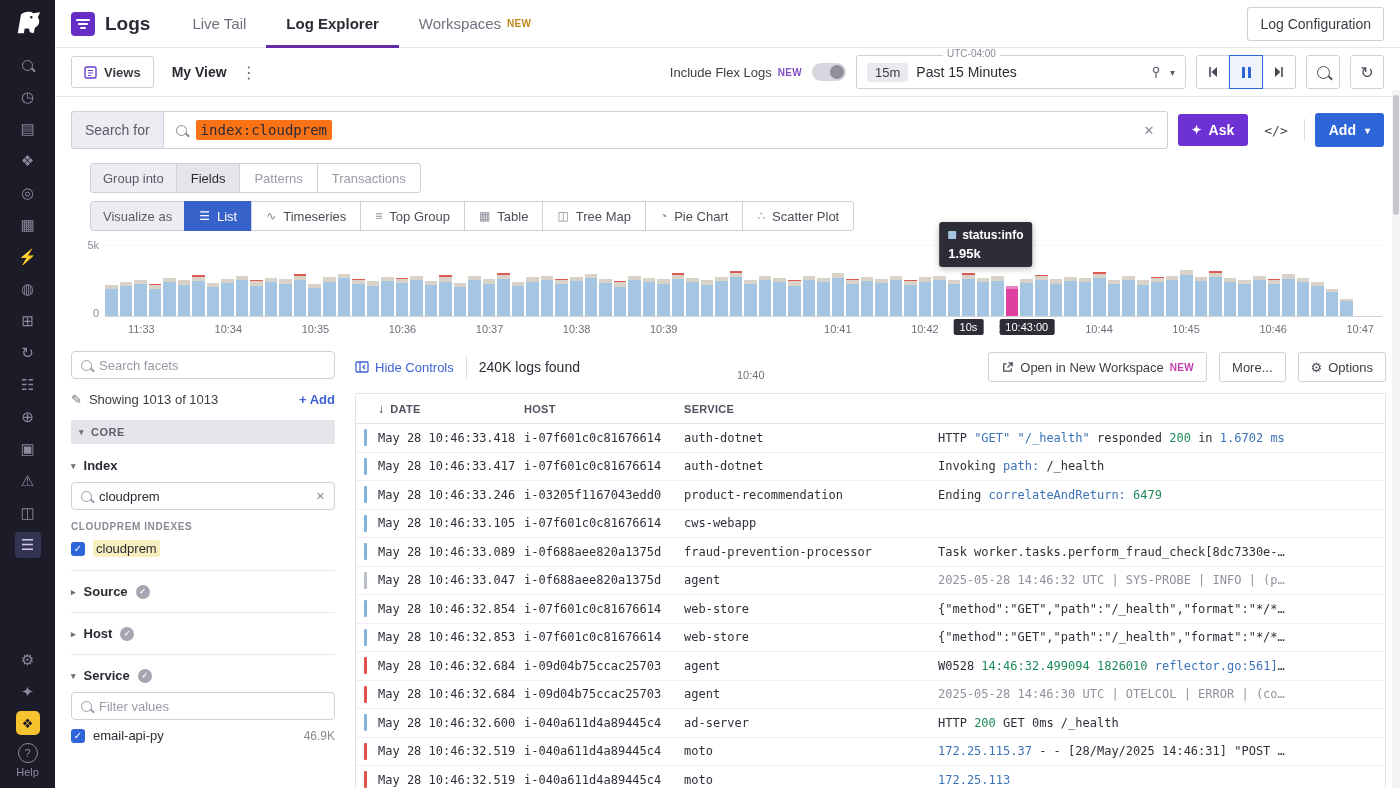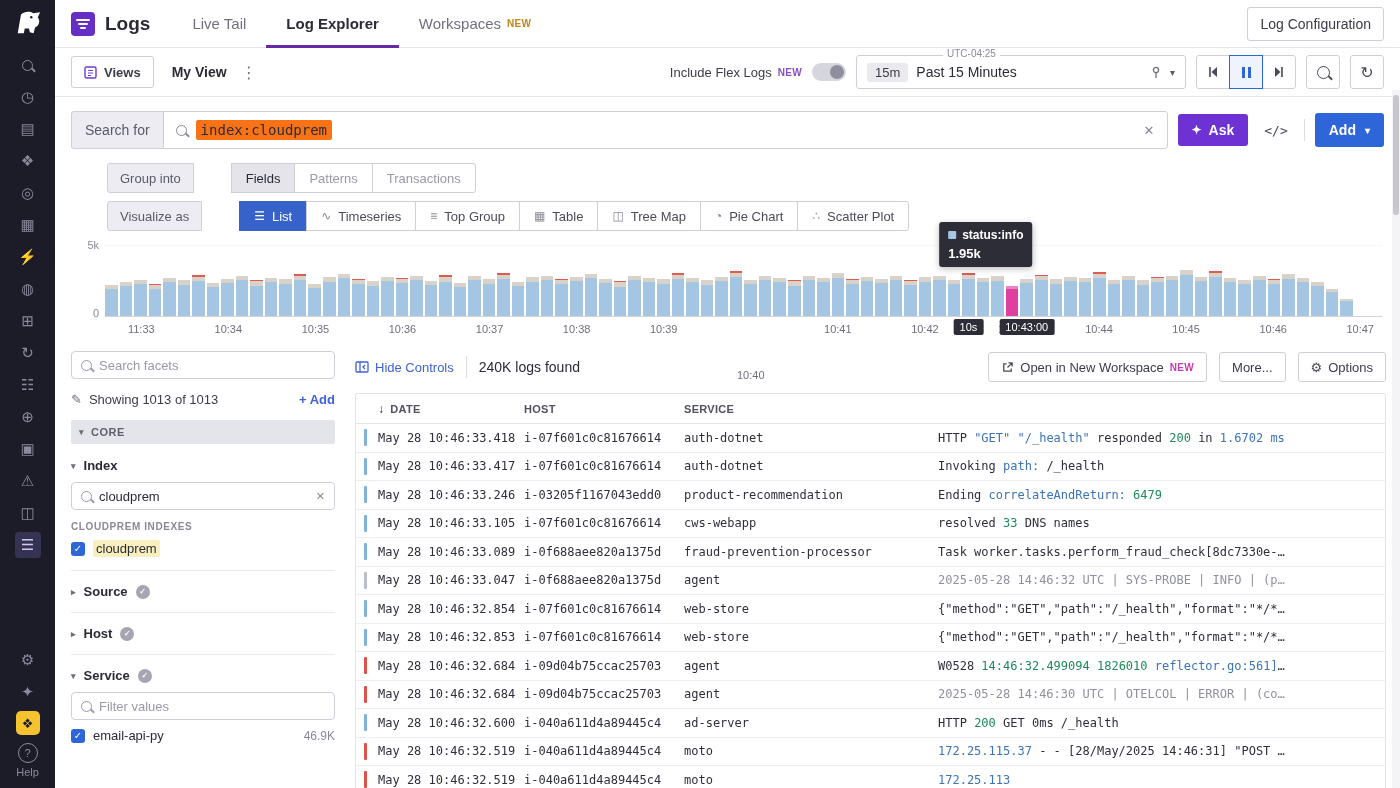--- a/index.html
+++ b/index.html
@@ -74,21 +74,21 @@
   .clear{margin-left:auto;color:#8a8a96;font-size:13px;cursor:pointer;}
   .clear.sm{font-size:11px;}
   .btn.ask{background:#6e32d4;color:#fff;height:32px;padding:0 14px;font-weight:600;font-size:14px;border:none;}
   .spark{font-size:12px;}
   .codebtn{border:none;background:none;font-family:"DejaVu Sans Mono",monospace;font-size:13px;color:#4a4a56;cursor:pointer;padding:4px 6px;}
   .vdiv{width:1px;height:22px;background:#dcdce4;flex:none;}
   .btn.add{background:#2e66d9;color:#fff;height:34px;padding:0 14px;font-weight:600;font-size:14px;border:none;}
   .caret-w{font-size:10px;margin-left:2px;}
 
   
-  .chiprow{display:flex;align-items:flex-end;padding:4px 16px 4px 52px;gap:38px;}
+  .chiprow{display:flex;align-items:flex-end;padding:4px 16px 4px 35px;}
   .chip-label{background:#ececf2;border:1px solid #cfcfda;height:30px;display:flex;align-items:center;padding:0 12px;font-size:13px;color:#5b5b68;border-radius:3px 0 0 3px;box-sizing:border-box;flex:none;}
   .chips{display:flex;}
   .chip-btn{height:30px;border:1px solid #cfcfda;background:#fff;padding:0 14px;font-size:13px;color:#4c4c58;margin-left:-1px;cursor:pointer;display:inline-flex;align-items:center;gap:7px;font-family:inherit;box-sizing:border-box;}
   .chips .chip-btn:last-child{border-radius:0 3px 3px 0;}
   .chip-btn.selected{background:#e4e4ea;color:#2b2b36;}
   .chip-btn.dim{color:#9a9aa6;}
   .chip-btn.selblue{background:#3662c9;border-color:#3662c9;color:#fff;}
   .vicon{color:#8a8a96;font-size:12px;}
   .selblue .vicon{color:#fff;}
 
@@ -250,21 +250,21 @@
       <span class="kebab">⋮</span>
       <div class="spacer"></div>
       <div class="flexgrp">
         <span>Include Flex Logs</span>
         <span class="badge-purple">NEW</span>
         <span class="toggle">
             <span class="knob"></span>
           </span>
       </div>
       <div class="time-control">
-        <span class="tz">UTC-04:25</span>
+        <span class="tz">UTC-04:00</span>
         <span class="tchip">15m</span>
         <span class="range-label">Past 15 Minutes</span>
         <span class="pinwrap">
           <span style="display:flex;">
             <svg width="12" height="13" viewBox="0 0 12 13">
                 <circle cx="6" cy="4" r="2.6" fill="none" stroke="#6f6f7c" stroke-width="1.3"></circle>
                 <path d="M6 7v5" stroke="#6f6f7c" stroke-width="1.3"></path>
               </svg>
           </span>
           <span class="caret">▾</span>
@@ -882,21 +882,20 @@
                 <span class="lcell lc-date">May 28 10:46:33.246</span>
                 <span class="lcell lc-host">i-03205f1167043edd0</span>
                 <span class="lcell lc-service">product-recommendation</span>
                 <span class="lcell lc-content"><span class="seg-p">Ending </span><span class="seg-b">correlateAndReturn:</span><span class="seg-p"> </span><span class="seg-g">6479</span></span>
               </div>
               <div class="lrow">
                 <span class="stripe info"></span>
                 <span class="lcell lc-date">May 28 10:46:33.105</span>
                 <span class="lcell lc-host">i-07f601c0c81676614</span>
                 <span class="lcell lc-service">cws-webapp</span>
-                <span class="lcell lc-content"><span class="seg-p">resolved </span><span class="seg-g">33</span><span class="seg-p"> DNS names</span></span>
               </div>
               <div class="lrow">
                 <span class="stripe info"></span>
                 <span class="lcell lc-date">May 28 10:46:33.089</span>
                 <span class="lcell lc-host">i-0f688aee820a1375d</span>
                 <span class="lcell lc-service">fraud-prevention-processor</span>
                 <span class="lcell lc-content"><span class="seg-p">Task worker.tasks.perform_fraud_check[8dc7330e-…</span></span>
               </div>
               <div class="lrow">
                 <span class="stripe gray"></span>

